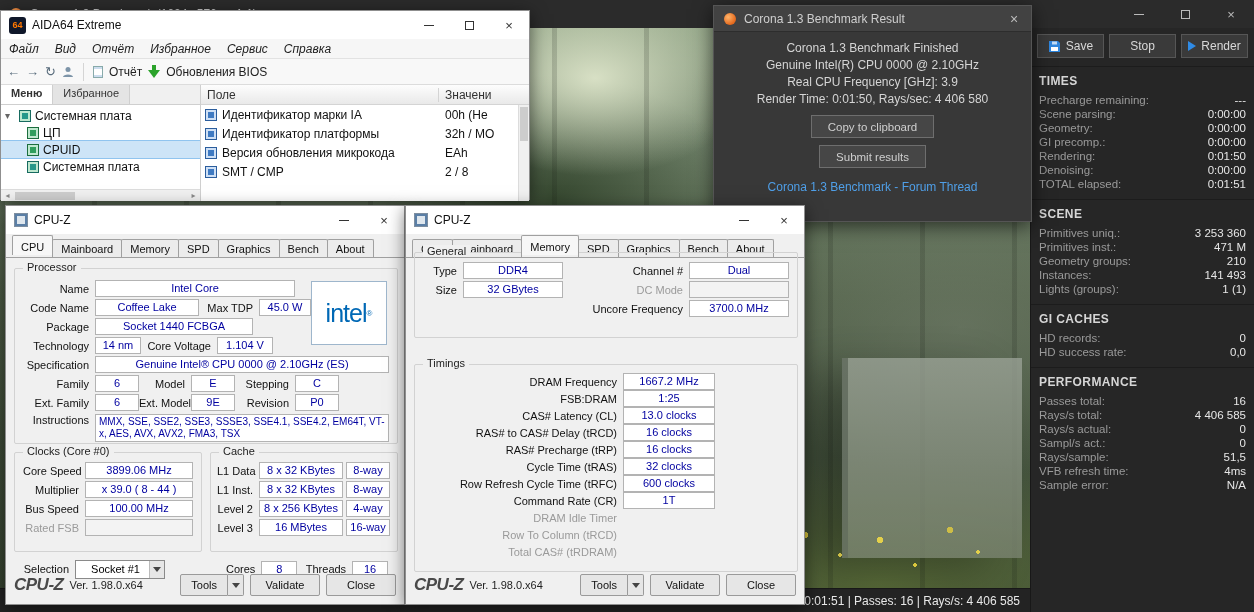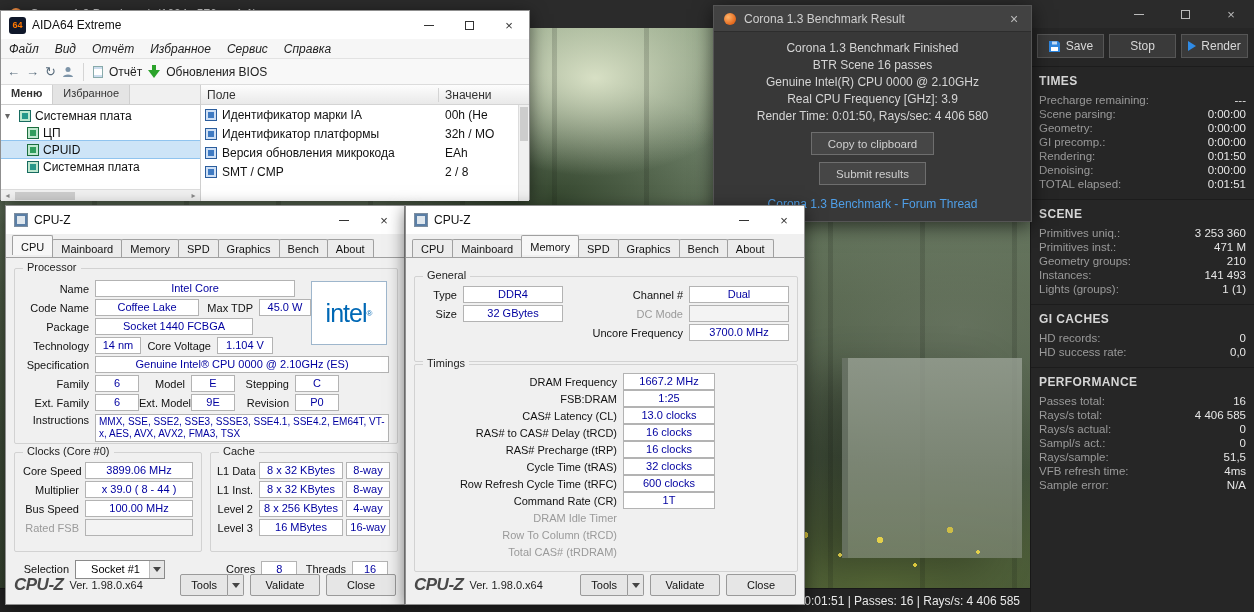--- a/index.html
+++ b/index.html
@@ -315,21 +315,20 @@
   </div>
 
   <div class="bench">
     <div class="bench-tb">
       <span class="corona-dot"></span>
       <span class="t">Corona 1.3 Benchmark Result</span>
       <span class="bench-x">×</span>
     </div>
     <div class="bench-body">
       <div class="ln">Corona 1.3 Benchmark Finished</div>
-      <div class="ln">BTR Scene 16 passes</div>
       <div class="ln">Genuine Intel(R) CPU 0000 @ 2.10GHz</div>
       <div class="ln">Real CPU Frequency [GHz]: 3.9</div>
       <div class="ln">Render Time: 0:01:50, Rays/sec: 4 406 580</div>
       <button class="bench-btn">Copy to clipboard</button>
       <button class="bench-btn">Submit results</button>
       <div class="bench-link">Corona 1.3 Benchmark - Forum Thread</div>
     </div>
   </div>
 
   <div class="lwin aida">
@@ -592,21 +591,21 @@
           </span>
         <span class="wbtn">
             <span>×</span>
           </span>
       </div>
     </div>
     <div class="tabs">
       <span class="tab">CPU</span><span class="tab">Mainboard</span><span class="tab active">Memory</span><span class="tab">SPD</span><span class="tab">Graphics</span><span class="tab">Bench</span><span class="tab">About</span>
     </div>
 
-    <div class="gb" style="left:8px; top:70px; width:384px; height:86px;">
+    <div class="gb" style="left:8px; top:46px; width:384px; height:86px;">
       <span class="legend">General</span>
       <div class="row" style="margin-top:8px;">
         <span class="lbl" style="width:40px">Type</span>
         <span class="fld" style="width:100px">DDR4</span>
         <span class="lbl" style="flex:1">Channel #</span>
         <span class="fld" style="width:100px">Dual</span>
       </div>
       <div class="row">
         <span class="lbl" style="width:40px">Size</span>
         <span class="fld" style="width:100px">32 GBytes</span>

